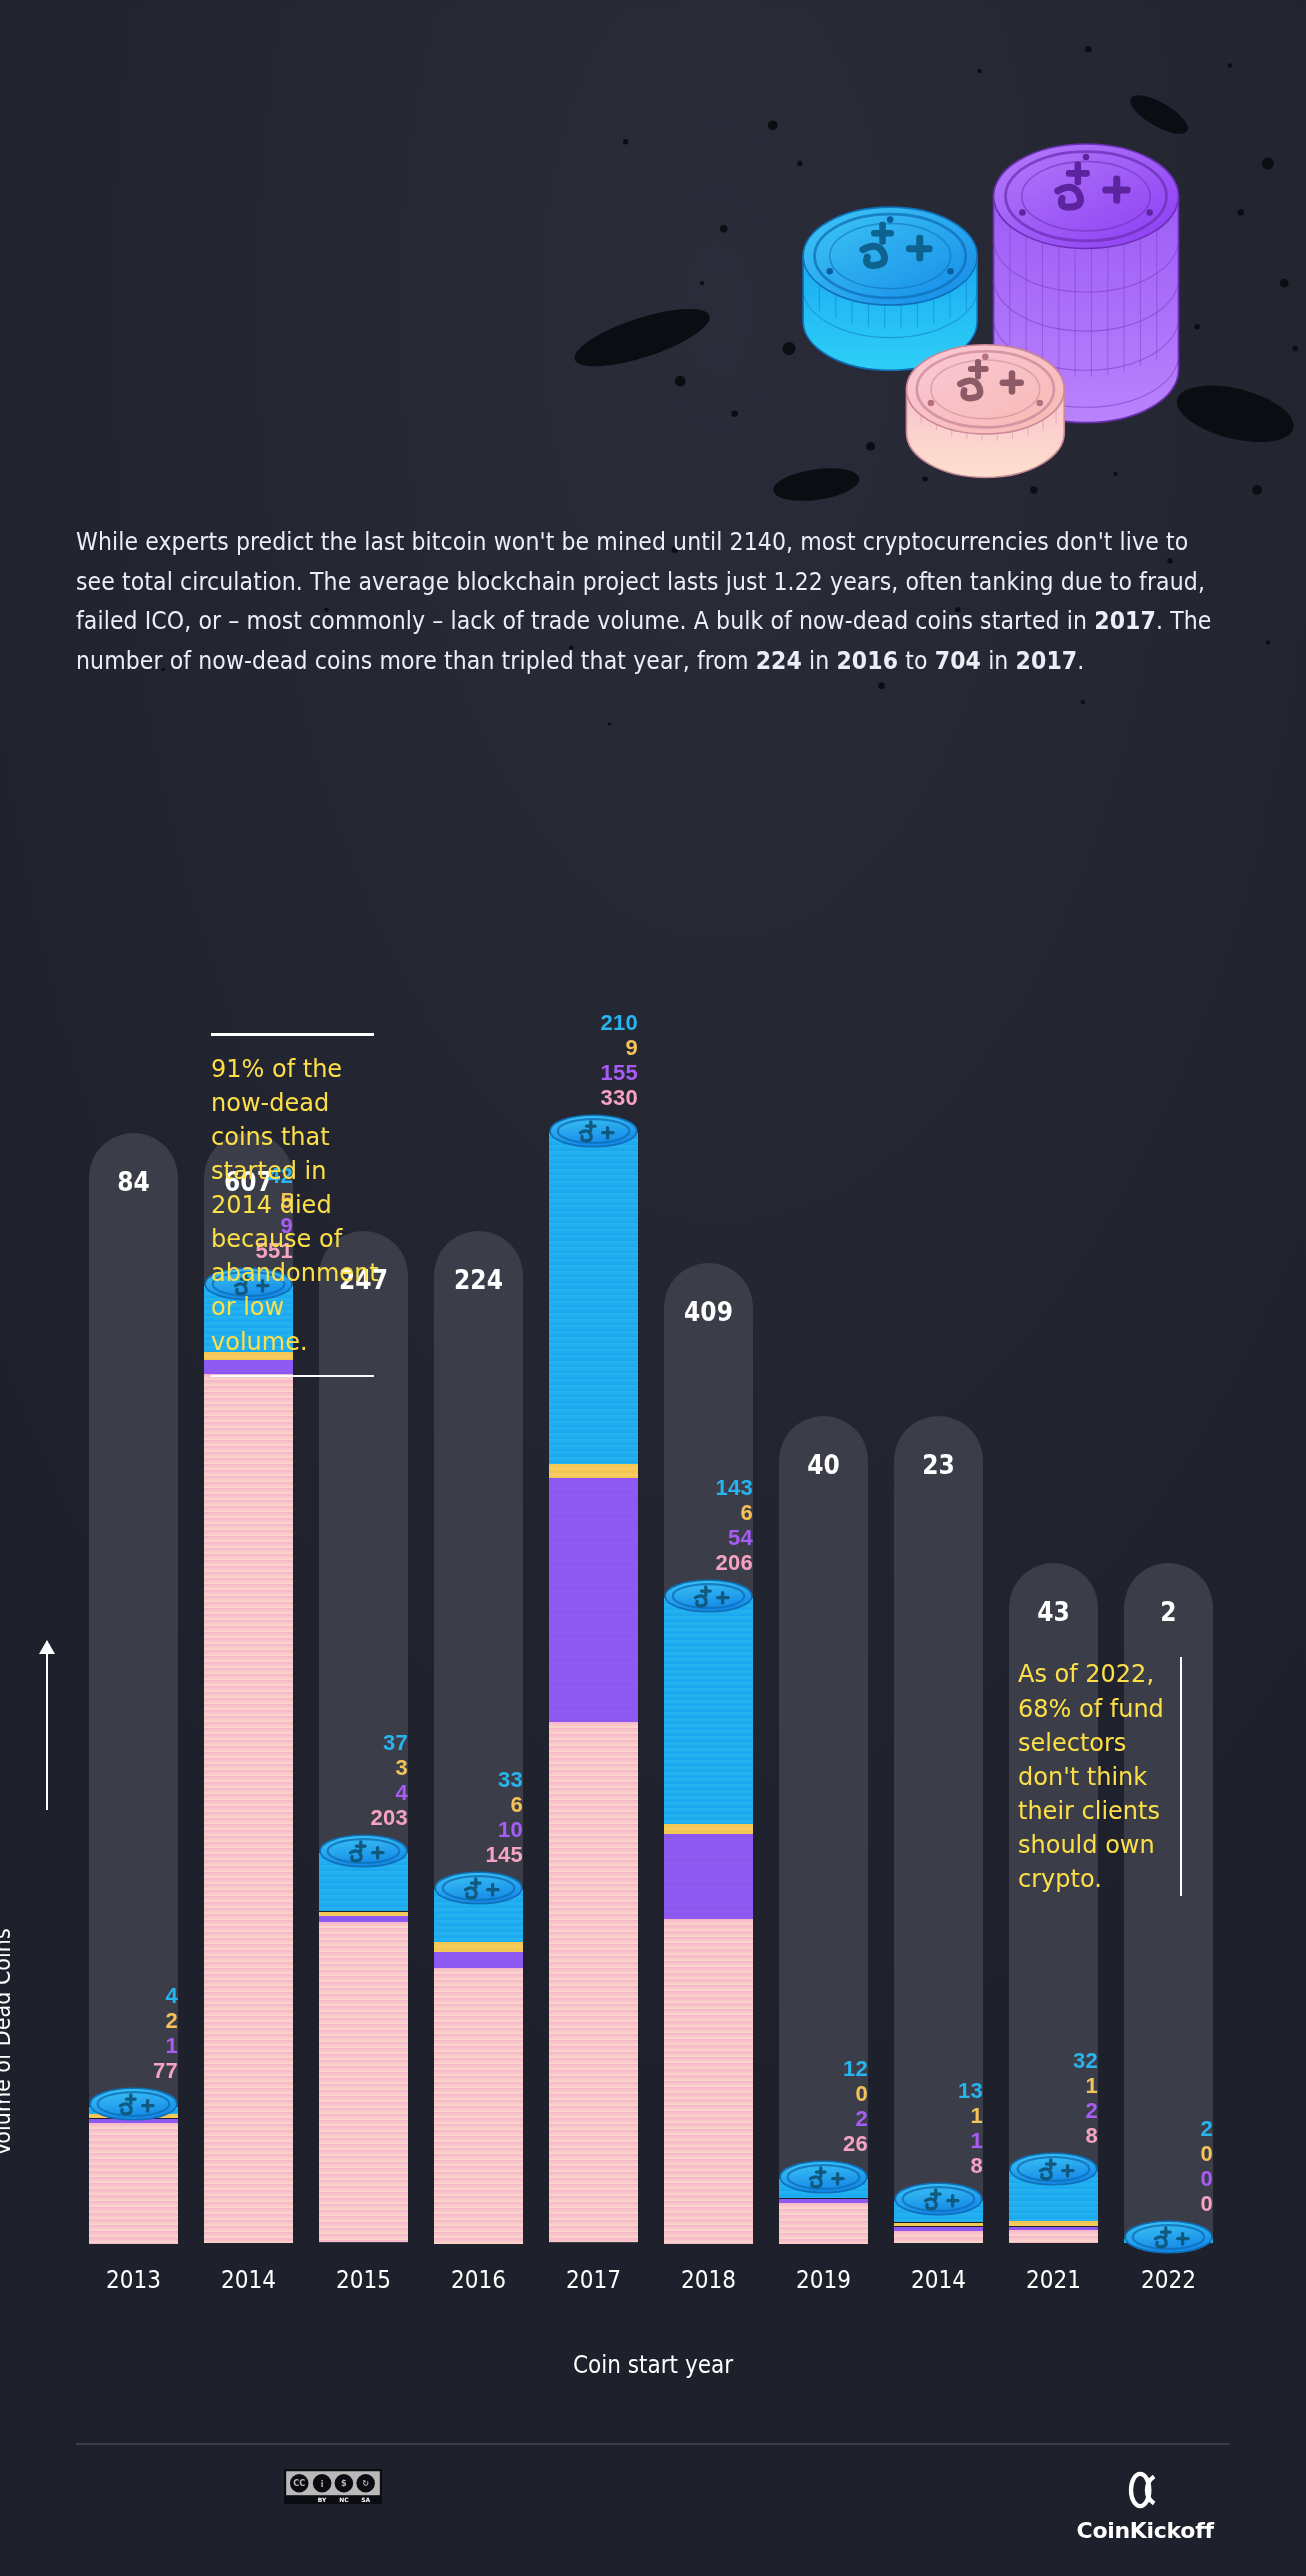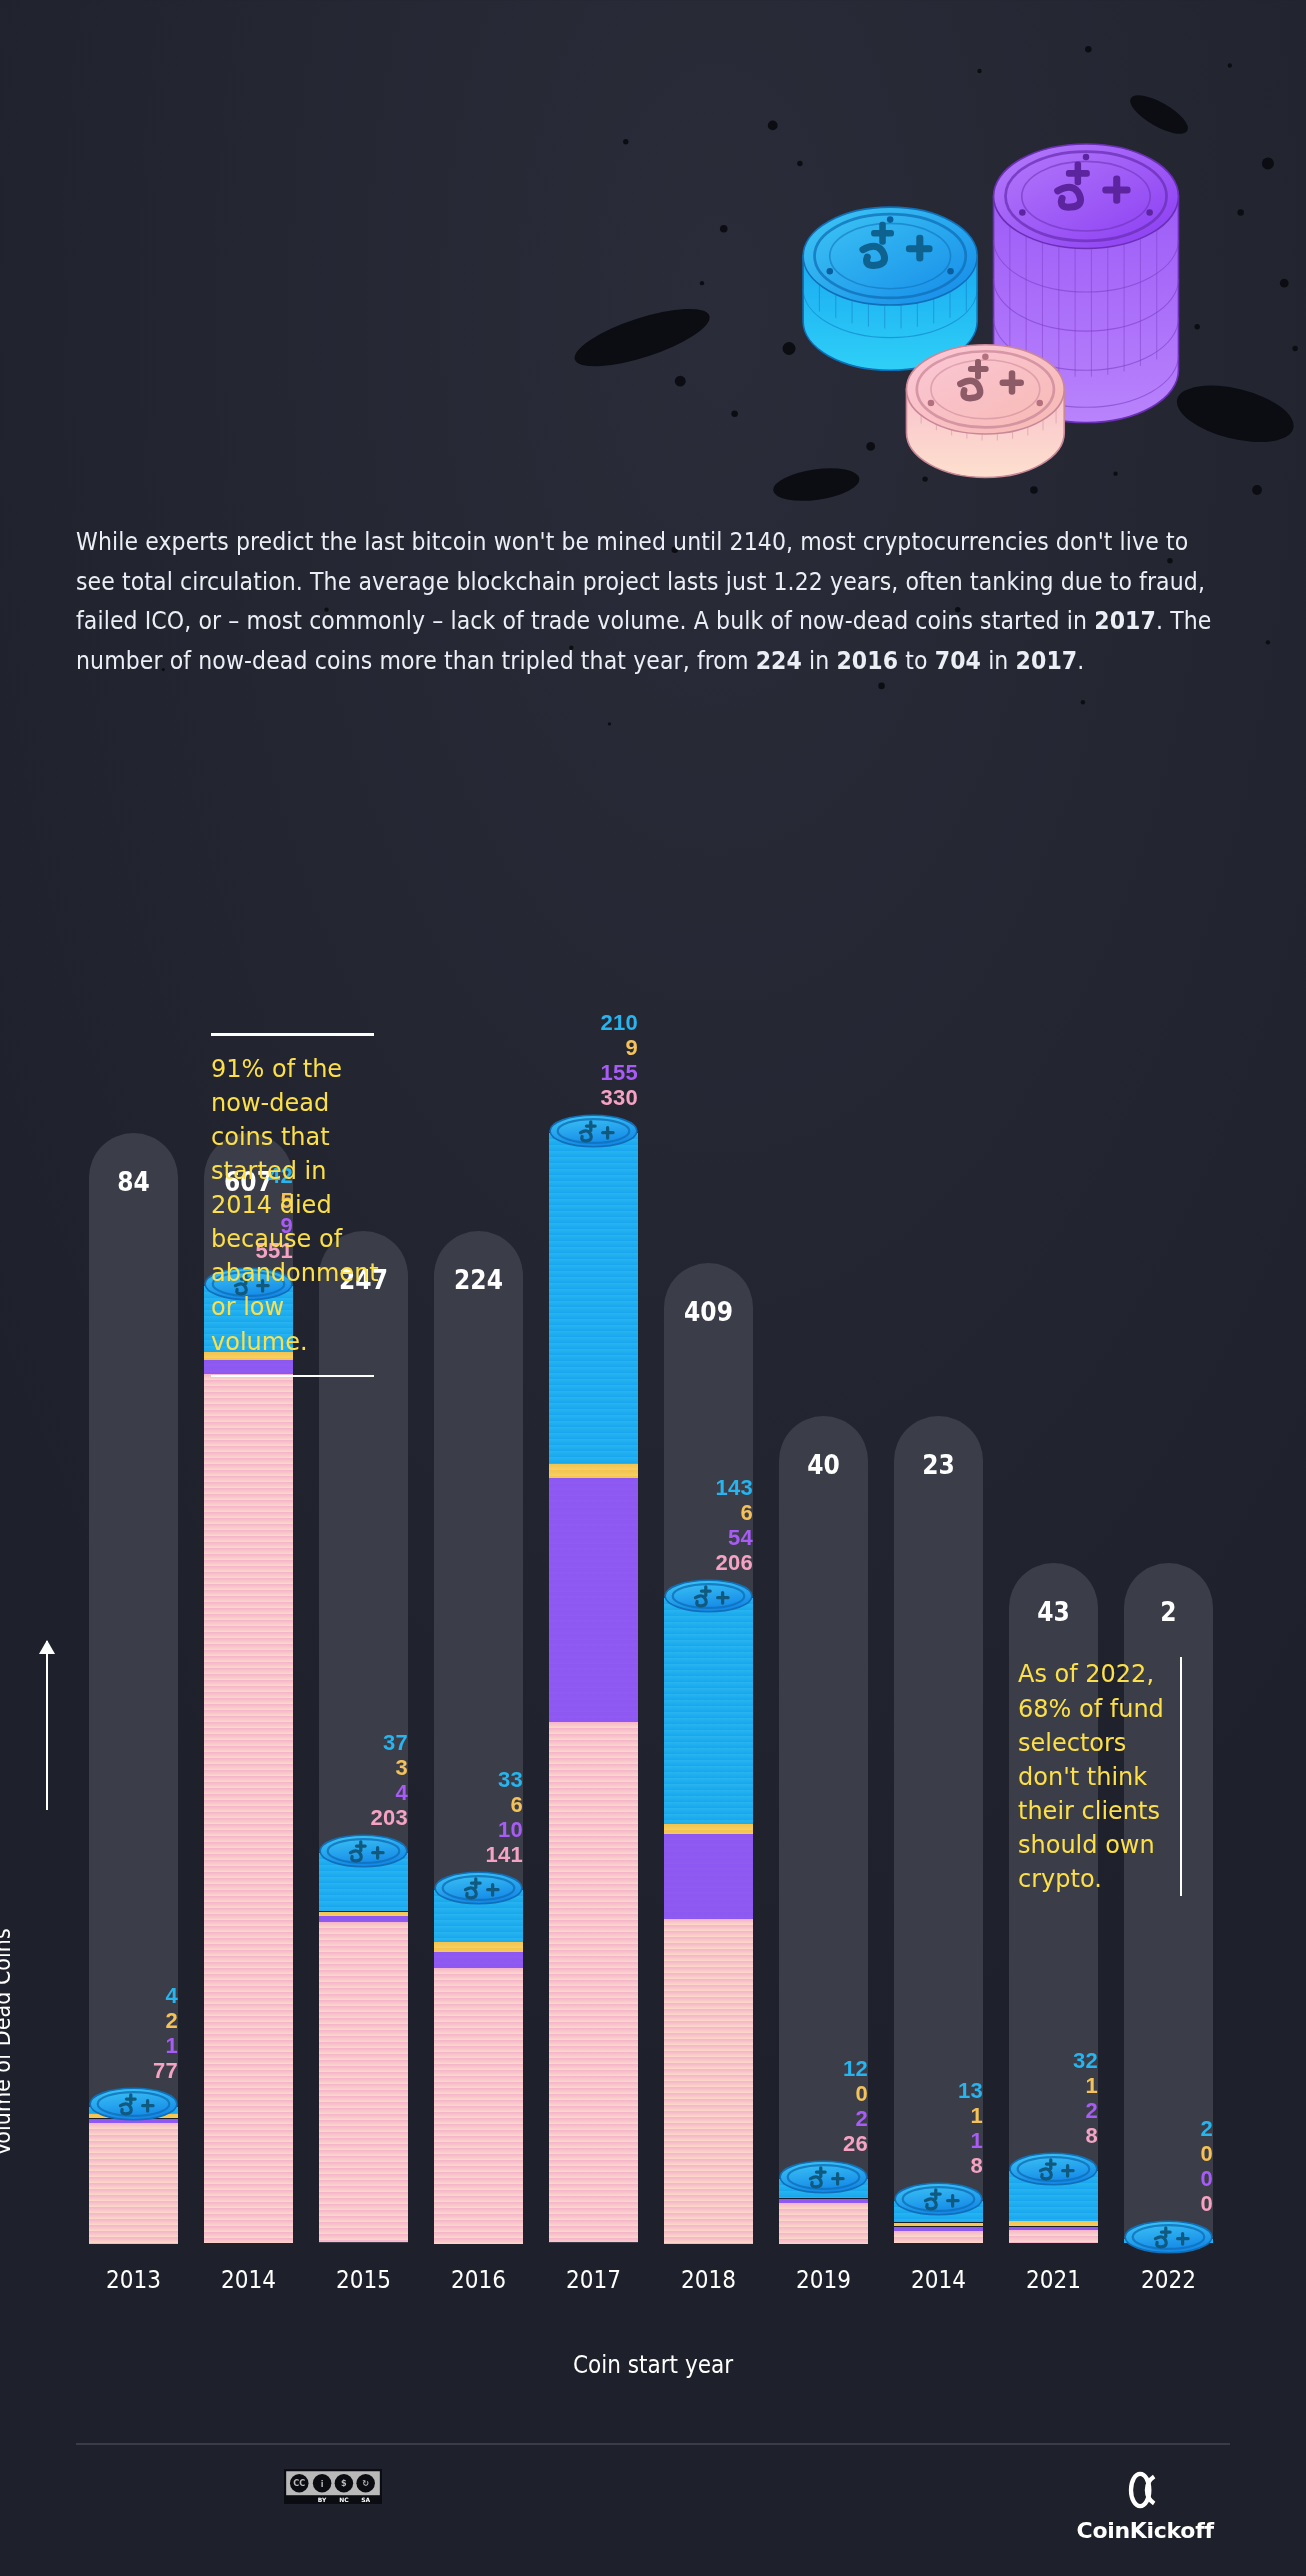--- a/index.html
+++ b/index.html
@@ -565,21 +565,21 @@
               <rect x="74" y="11" width="6" height="22" rx="3"></rect>
               <rect x="96" y="31" width="25" height="6" rx="3"></rect>
               <rect x="105" y="22" width="6" height="25" rx="3"></rect>
               <path d="M58 34 q14 -8 19 4 q4 10 -8 11 q-11 1 -8 -8" fill="none" stroke="#10597f" stroke-width="6" stroke-linecap="round"></path>
             </g>
           </svg></div>
         <div class="vals" style="bottom: 452px;">
           <span class="v-blue">33</span>
           <span class="v-gold">6</span>
           <span class="v-purple">10</span>
-          <span class="v-pink">141</span>
+          <span class="v-pink">145</span>
         </div>
         <div class="xlab">2016</div>
       </div>
       <div class="col">
         <div class="track" style="height: 1110px;"></div>
         <div class="total" style="bottom: 1122px;">704</div>
         <div class="stack" style="height: 1110px;">
           <div class="seg blue" style="height: 331px;"></div>
           <div class="seg gold" style="height: 14px;"></div>
           <div class="seg purple" style="height: 244px;"></div>

